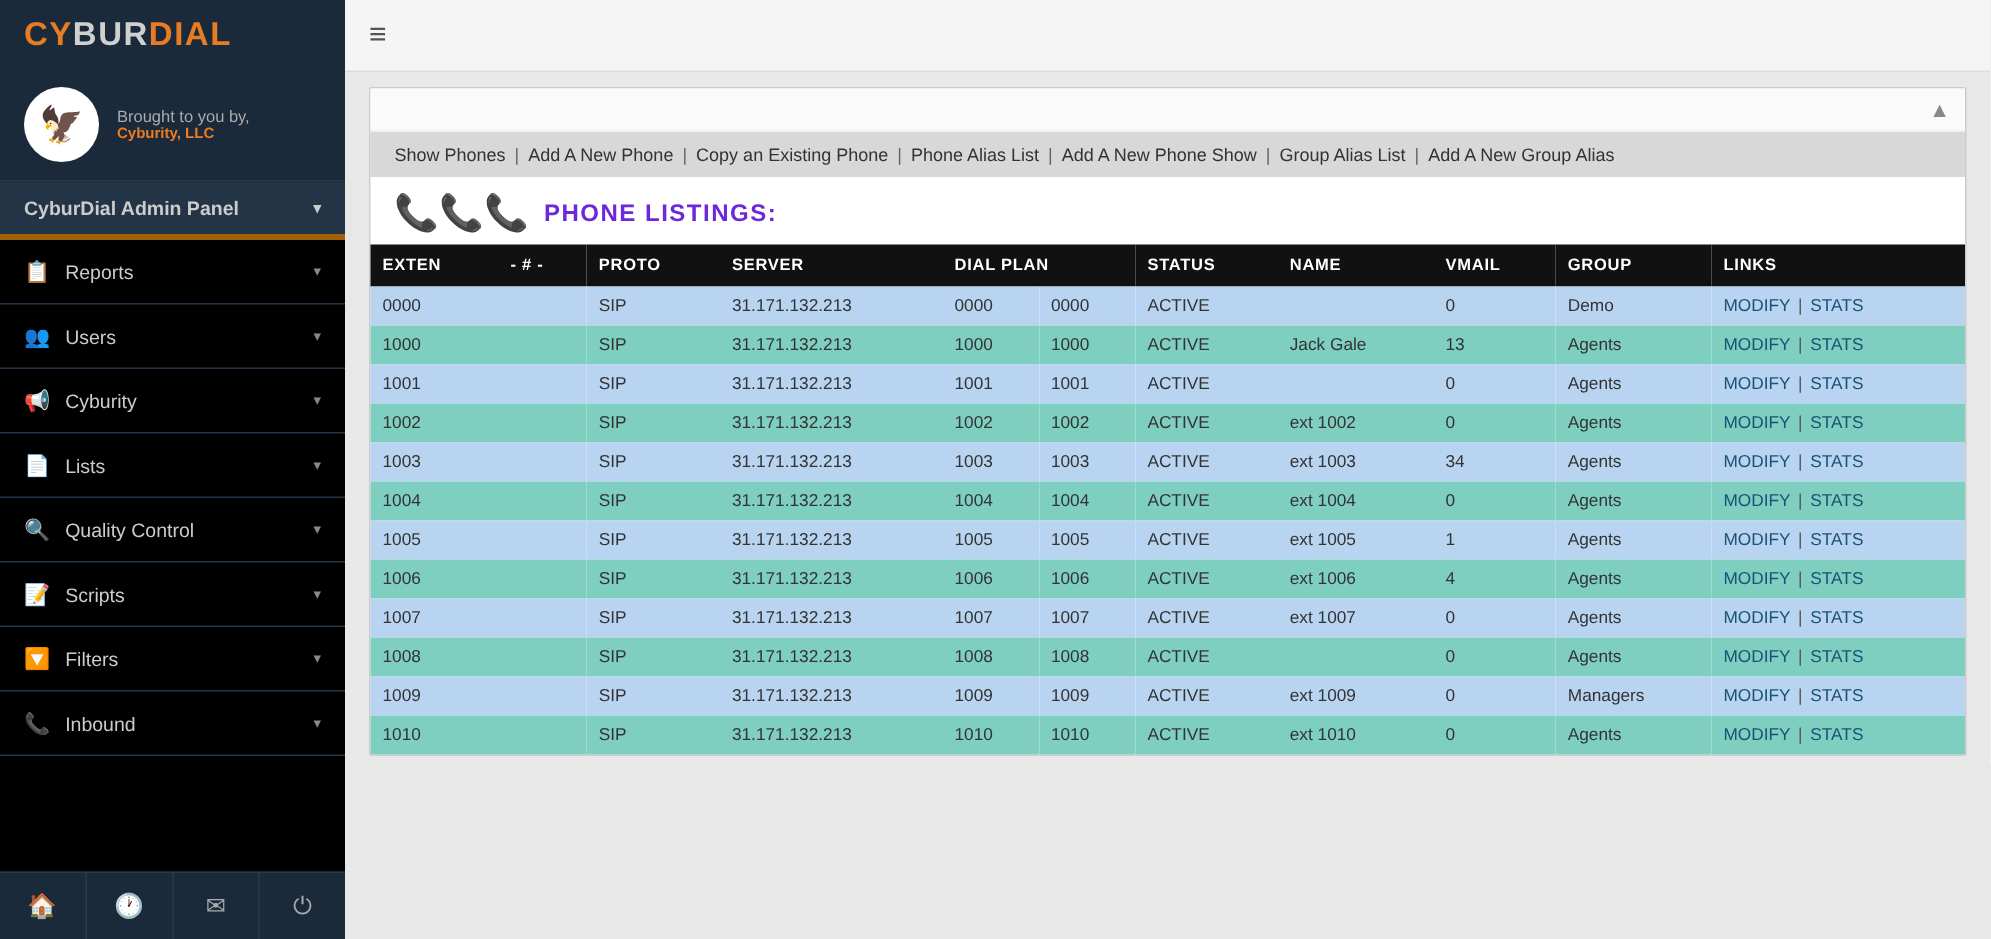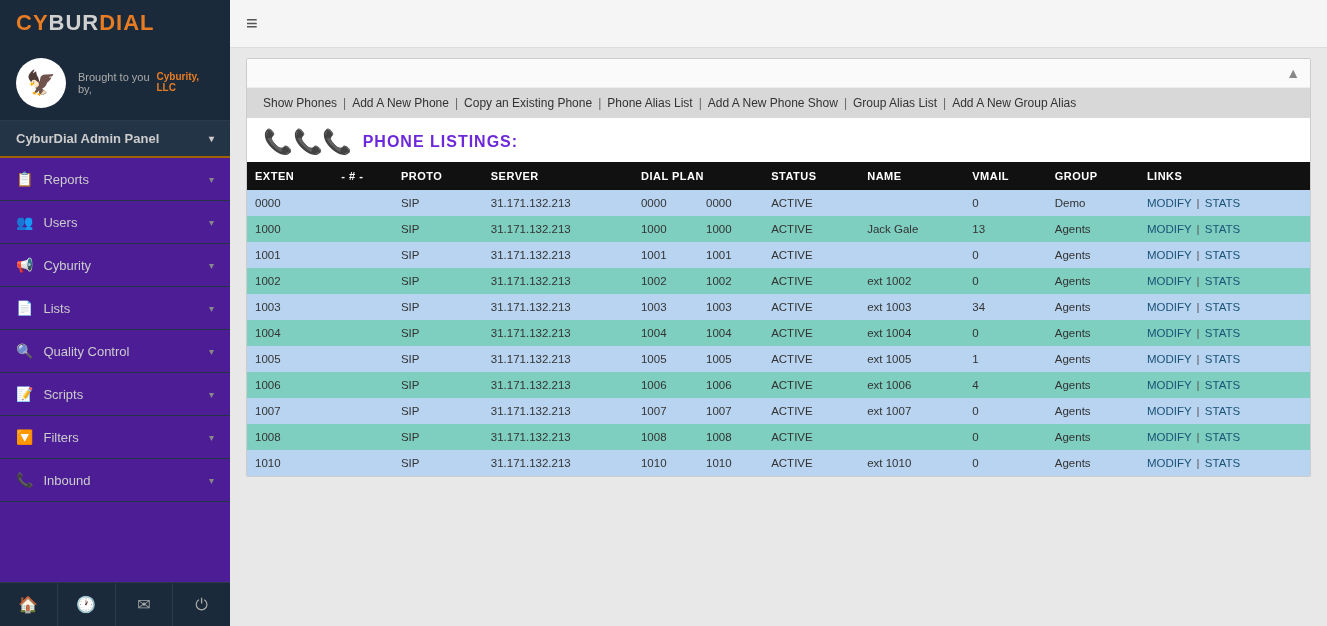--- a/index.html
+++ b/index.html
@@ -2,21 +2,21 @@
 <html><head>
   <meta charset="utf-8">
   <style>
     * { margin: 0; padding: 0; box-sizing: border-box; }
     body { font-family: Arial, sans-serif; font-size: 12px; display: flex; height: 626px; overflow: hidden; background: #e8e8e8; }
 
     
     .sidebar {
       width: 230px;
       min-width: 230px;
-      background: #4c1d95;
+      background: #000000;
       color: #ccc;
       display: flex;
       flex-direction: column;
       height: 100%;
       overflow-y: auto;
     }
     .sidebar-logo {
       background: #1a2a3a;
       padding: 12px 16px;
       display: flex;
@@ -29,21 +29,21 @@
       height: 50px;
       border-radius: 50%;
       background: #fff;
       display: flex; align-items: center; justify-content: center;
       overflow: hidden;
       flex-shrink: 0;
     }
     .logo-phoenix {
       font-size: 24px;
     }
-    .logo-text { display: flex; flex-direction: row; }
+    .logo-text { display: flex; flex-direction: column; }
     .logo-text .brought { font-size: 11px; color: #aaa; }
     .logo-text .company { color: #e87c23; font-size: 10px; font-weight: bold; }
     .cyburdial-logo {
       padding: 10px 16px;
       font-size: 22px;
       font-weight: bold;
       letter-spacing: 1px;
       background: #1a2a3a;
     }
     .cyburdial-logo span.cy { color: #e87c23; }
@@ -53,21 +53,21 @@
     .sidebar-admin-panel {
       display: flex;
       align-items: center;
       justify-content: space-between;
       padding: 10px 16px;
       background: #243447;
       color: #ccc;
       font-size: 13px;
       font-weight: bold;
       cursor: pointer;
-      border-bottom: 2px solid #a16207;
+      border-bottom: 4px solid #a16207;
     }
     .sidebar-admin-panel .chevron { font-size: 10px; }
 
     .sidebar-item {
       display: flex;
       align-items: center;
       justify-content: space-between;
       padding: 13px 16px;
       color: #ccc;
       cursor: pointer;
@@ -508,20 +508,37 @@
     <td></td>
     <td>0</td>
     <td>Agents</td>
     <td class="link-cell">
       <a>MODIFY</a>
       <span class="link-sep">|</span>
       <a>STATS</a>
     </td>
   </tr>
             <tr>
+    <td>1009</td>
+    <td></td>
+    <td>SIP</td>
+    <td>31.171.132.213</td>
+    <td>1009</td>
+    <td>1009</td>
+    <td>ACTIVE</td>
+    <td>ext 1009</td>
+    <td>0</td>
+    <td>Managers</td>
+    <td class="link-cell">
+      <a>MODIFY</a>
+      <span class="link-sep">|</span>
+      <a>STATS</a>
+    </td>
+  </tr>
+            <tr>
     <td>1010</td>
     <td></td>
     <td>SIP</td>
     <td>31.171.132.213</td>
     <td>1010</td>
     <td>1010</td>
     <td>ACTIVE</td>
     <td>ext 1010</td>
     <td>0</td>
     <td>Agents</td>

